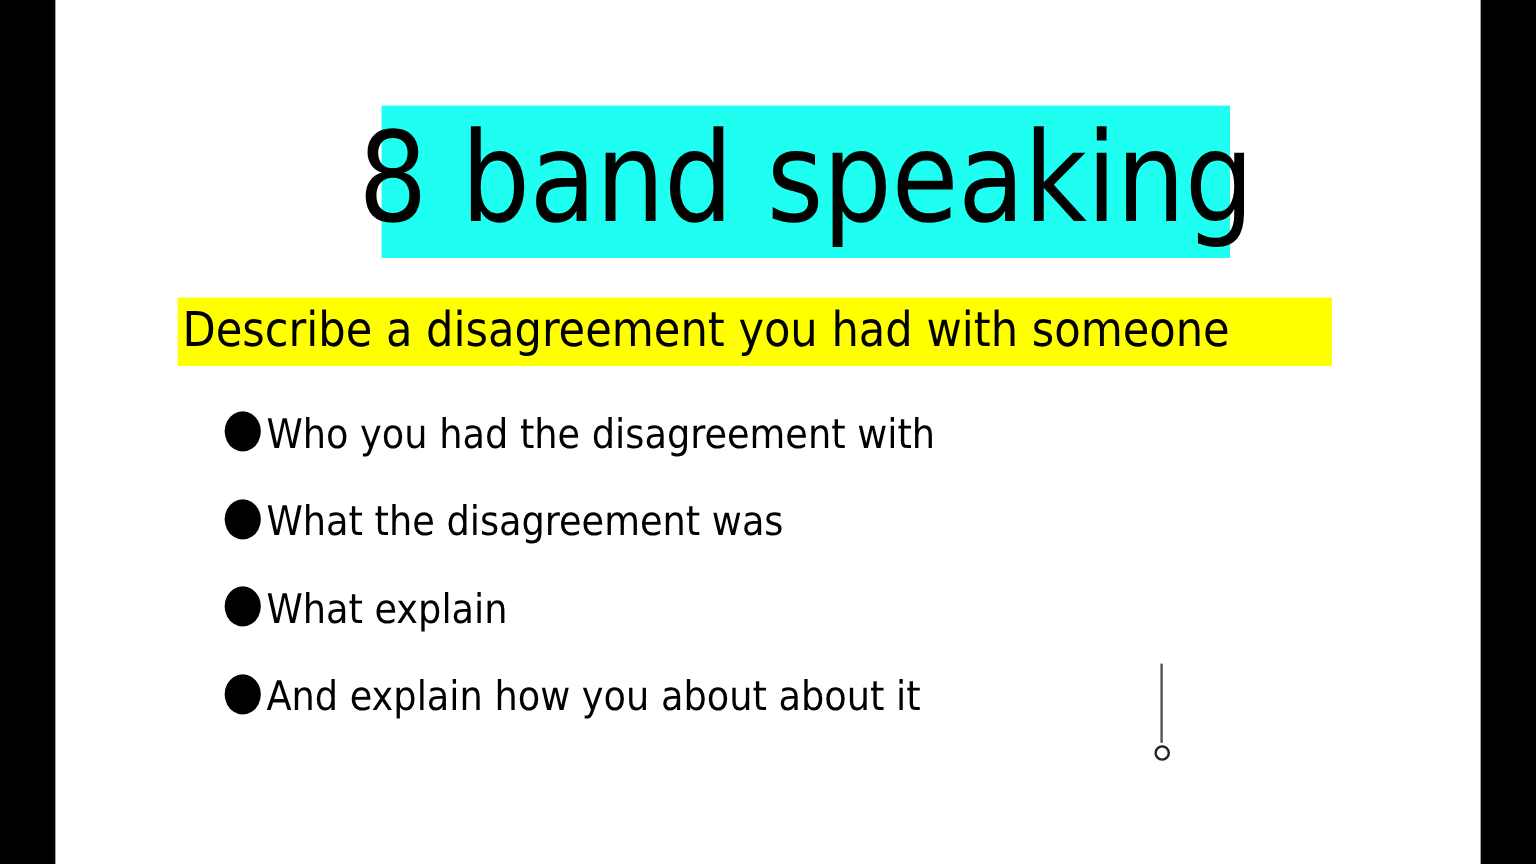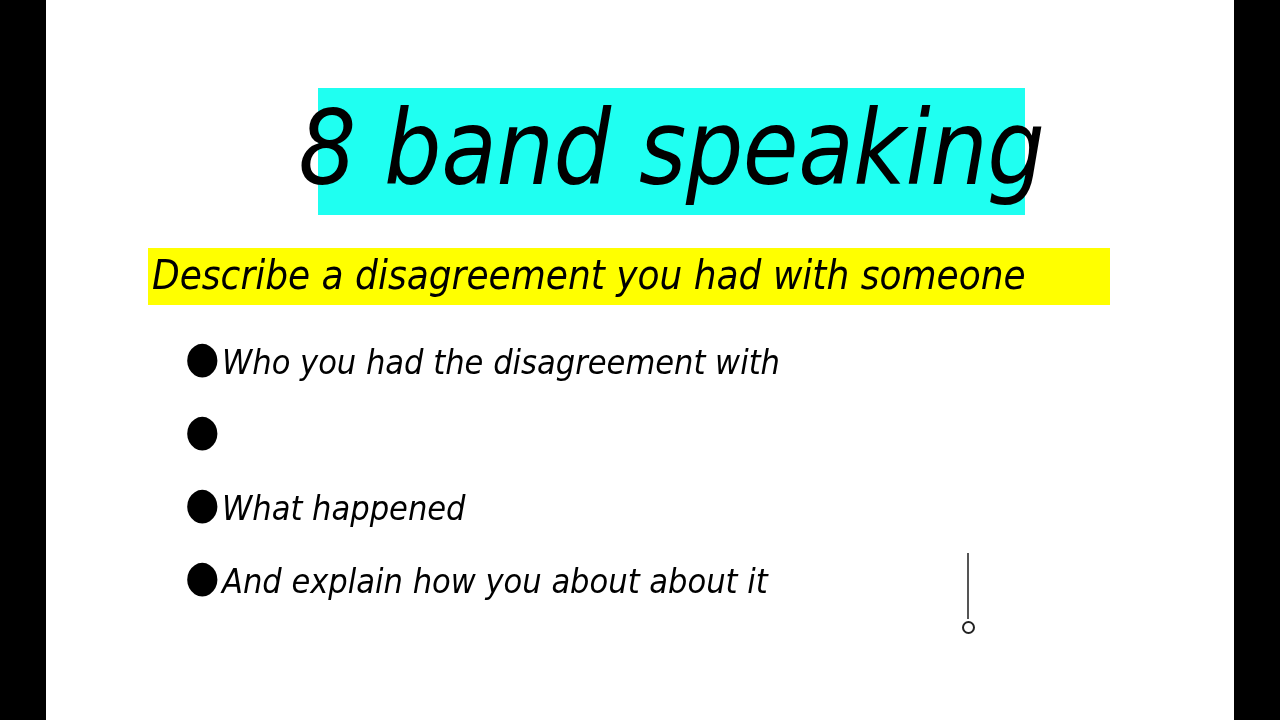--- a/index.html
+++ b/index.html
@@ -12,21 +12,20 @@
     height: 720px;
     overflow: hidden;
     font-family: "DejaVu Sans Condensed", "Liberation Sans Narrow", "Liberation Sans", sans-serif;
   }
 
   #slide-root {
     position: relative;
     width: 1280px;
     height: 720px;
     background: #000000;
-    font-style: italic;
   }
 
   
   .pillar {
     position: absolute;
     top: 0;
     height: 720px;
     background: #000000;
     z-index: 5;
   }
@@ -165,24 +164,25 @@
       <span id="subtitle-text">Describe a disagreement you had with someone</span>
     </div>
 
     <ul id="bullet-list">
       <li class="bullet-row">
         <span class="bullet-marker">●</span>
         <span class="bullet-label">Who you had the disagreement with</span>
       </li>
       <li class="bullet-row">
         <span class="bullet-marker">●</span>
+        <span class="bullet-label">What the disagreement was</span>
       </li>
       <li class="bullet-row">
         <span class="bullet-marker">●</span>
-        <span class="bullet-label">What happened</span>
+        <span class="bullet-label">What explain</span>
       </li>
       <li class="bullet-row">
         <span class="bullet-marker">●</span>
         <span class="bullet-label">And explain how you about about it</span>
       </li>
     </ul>
 
     <div id="caret-annotation">
       <div id="caret-stem"></div>
       <div id="caret-dot"></div>

